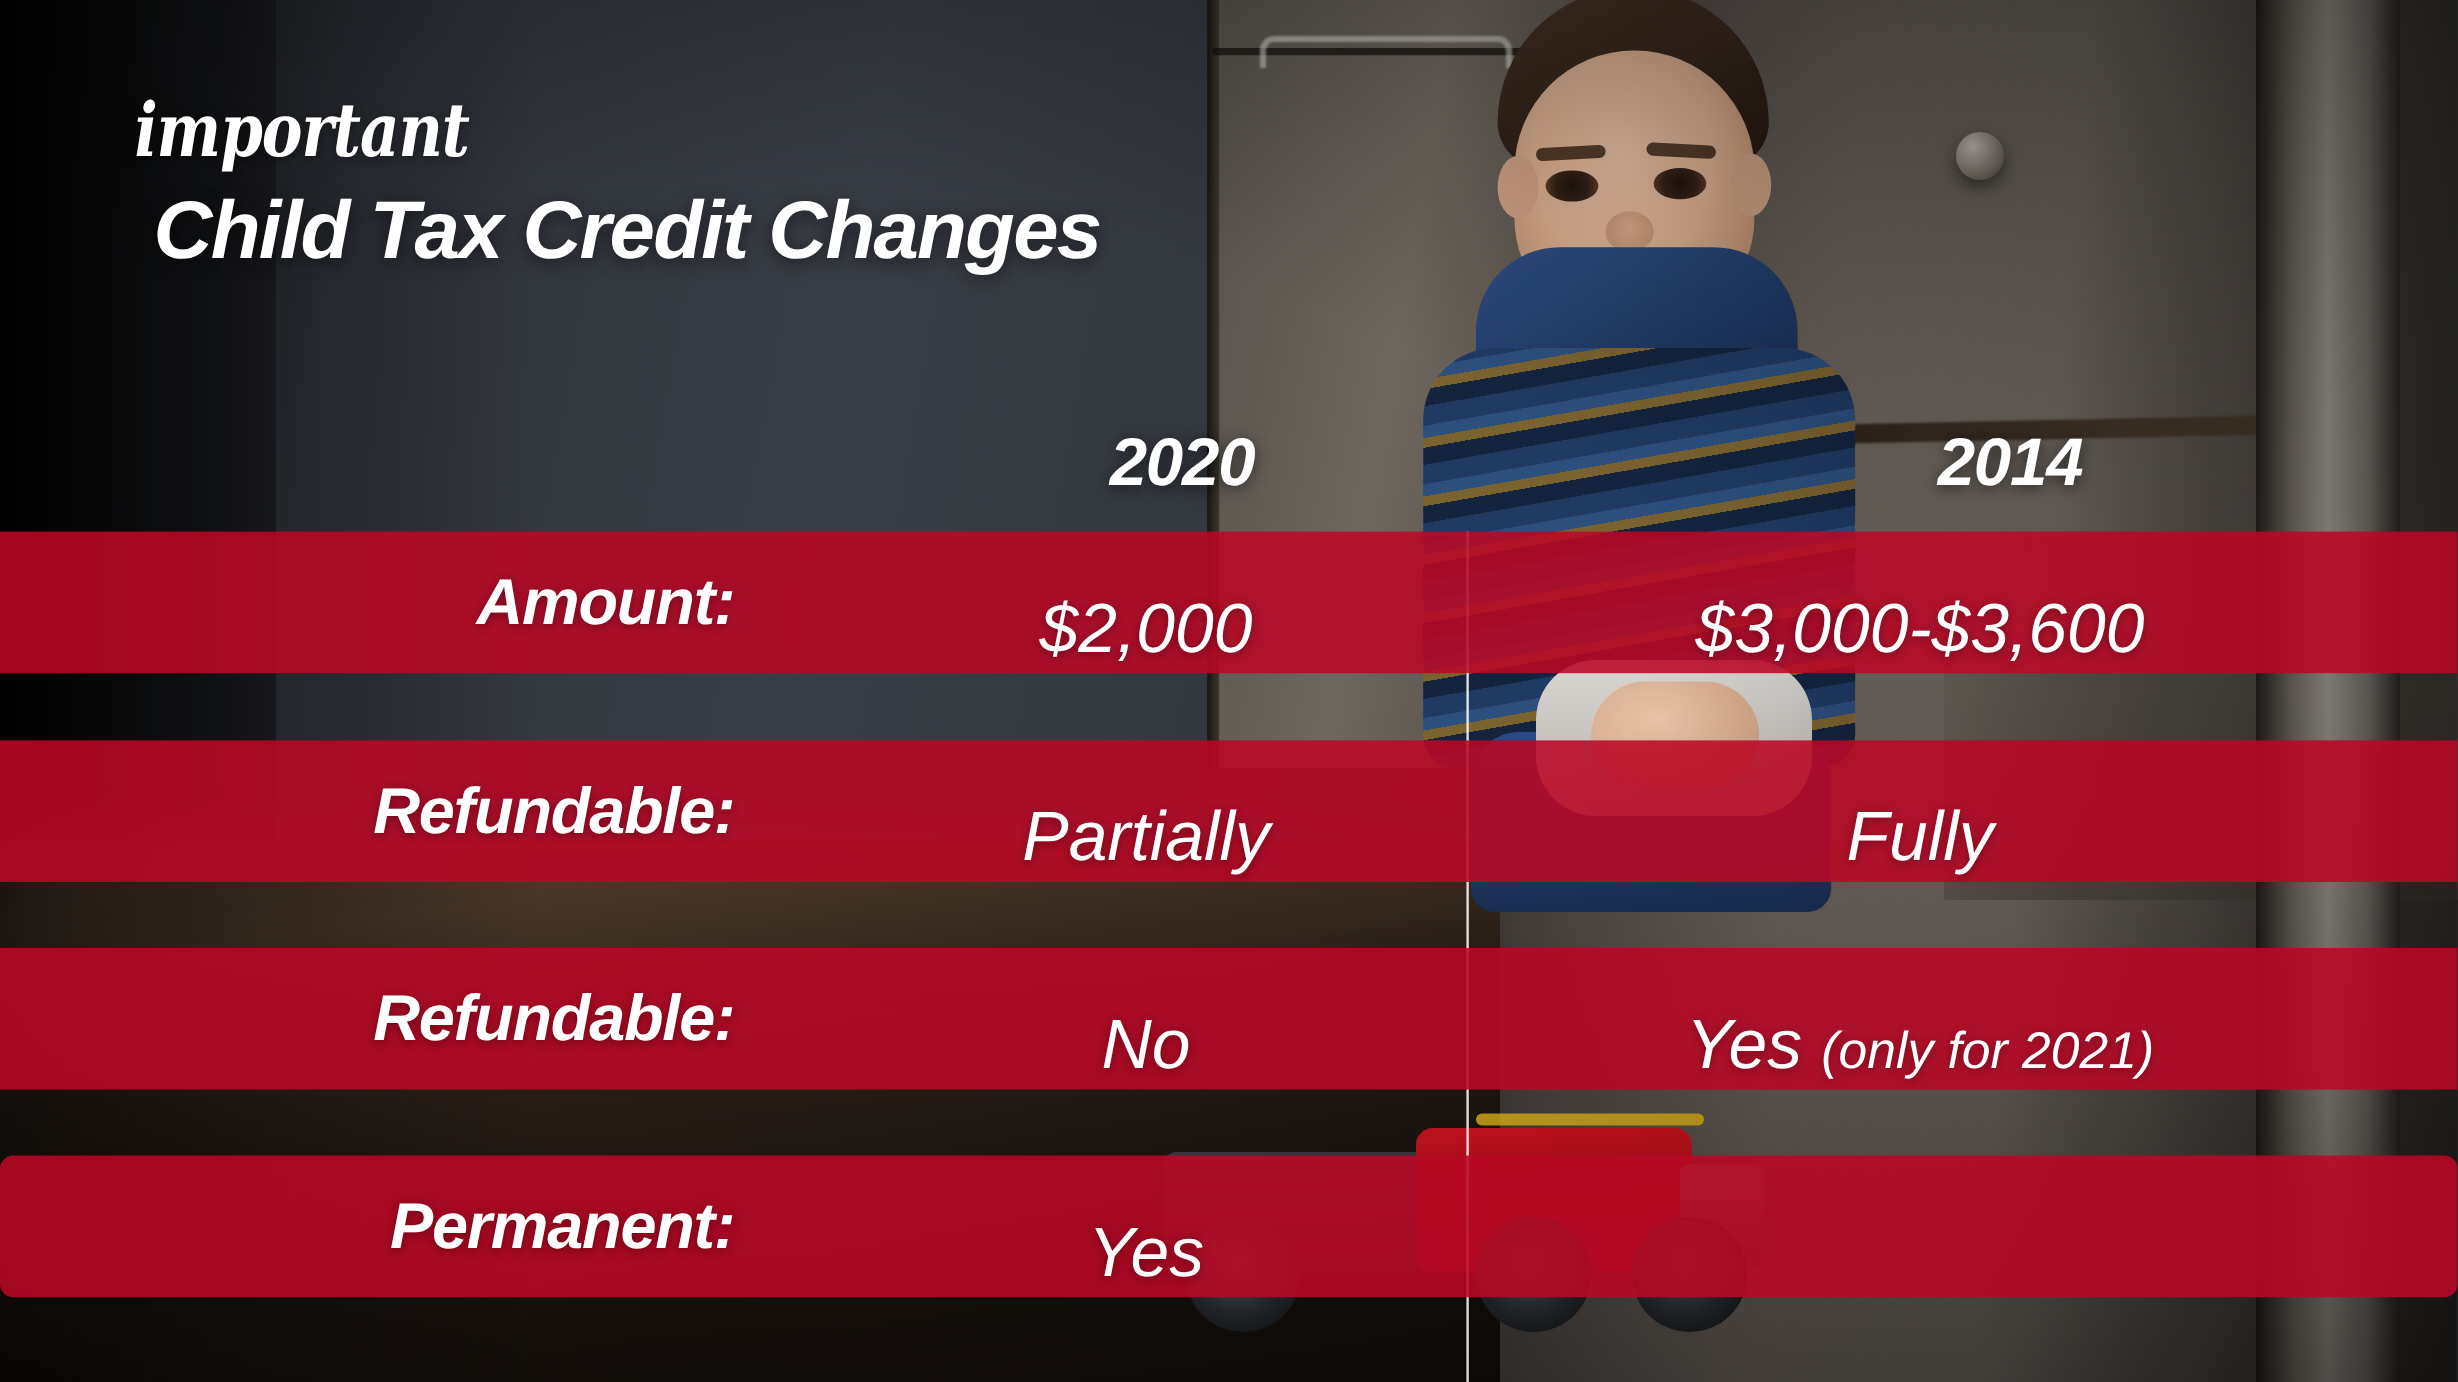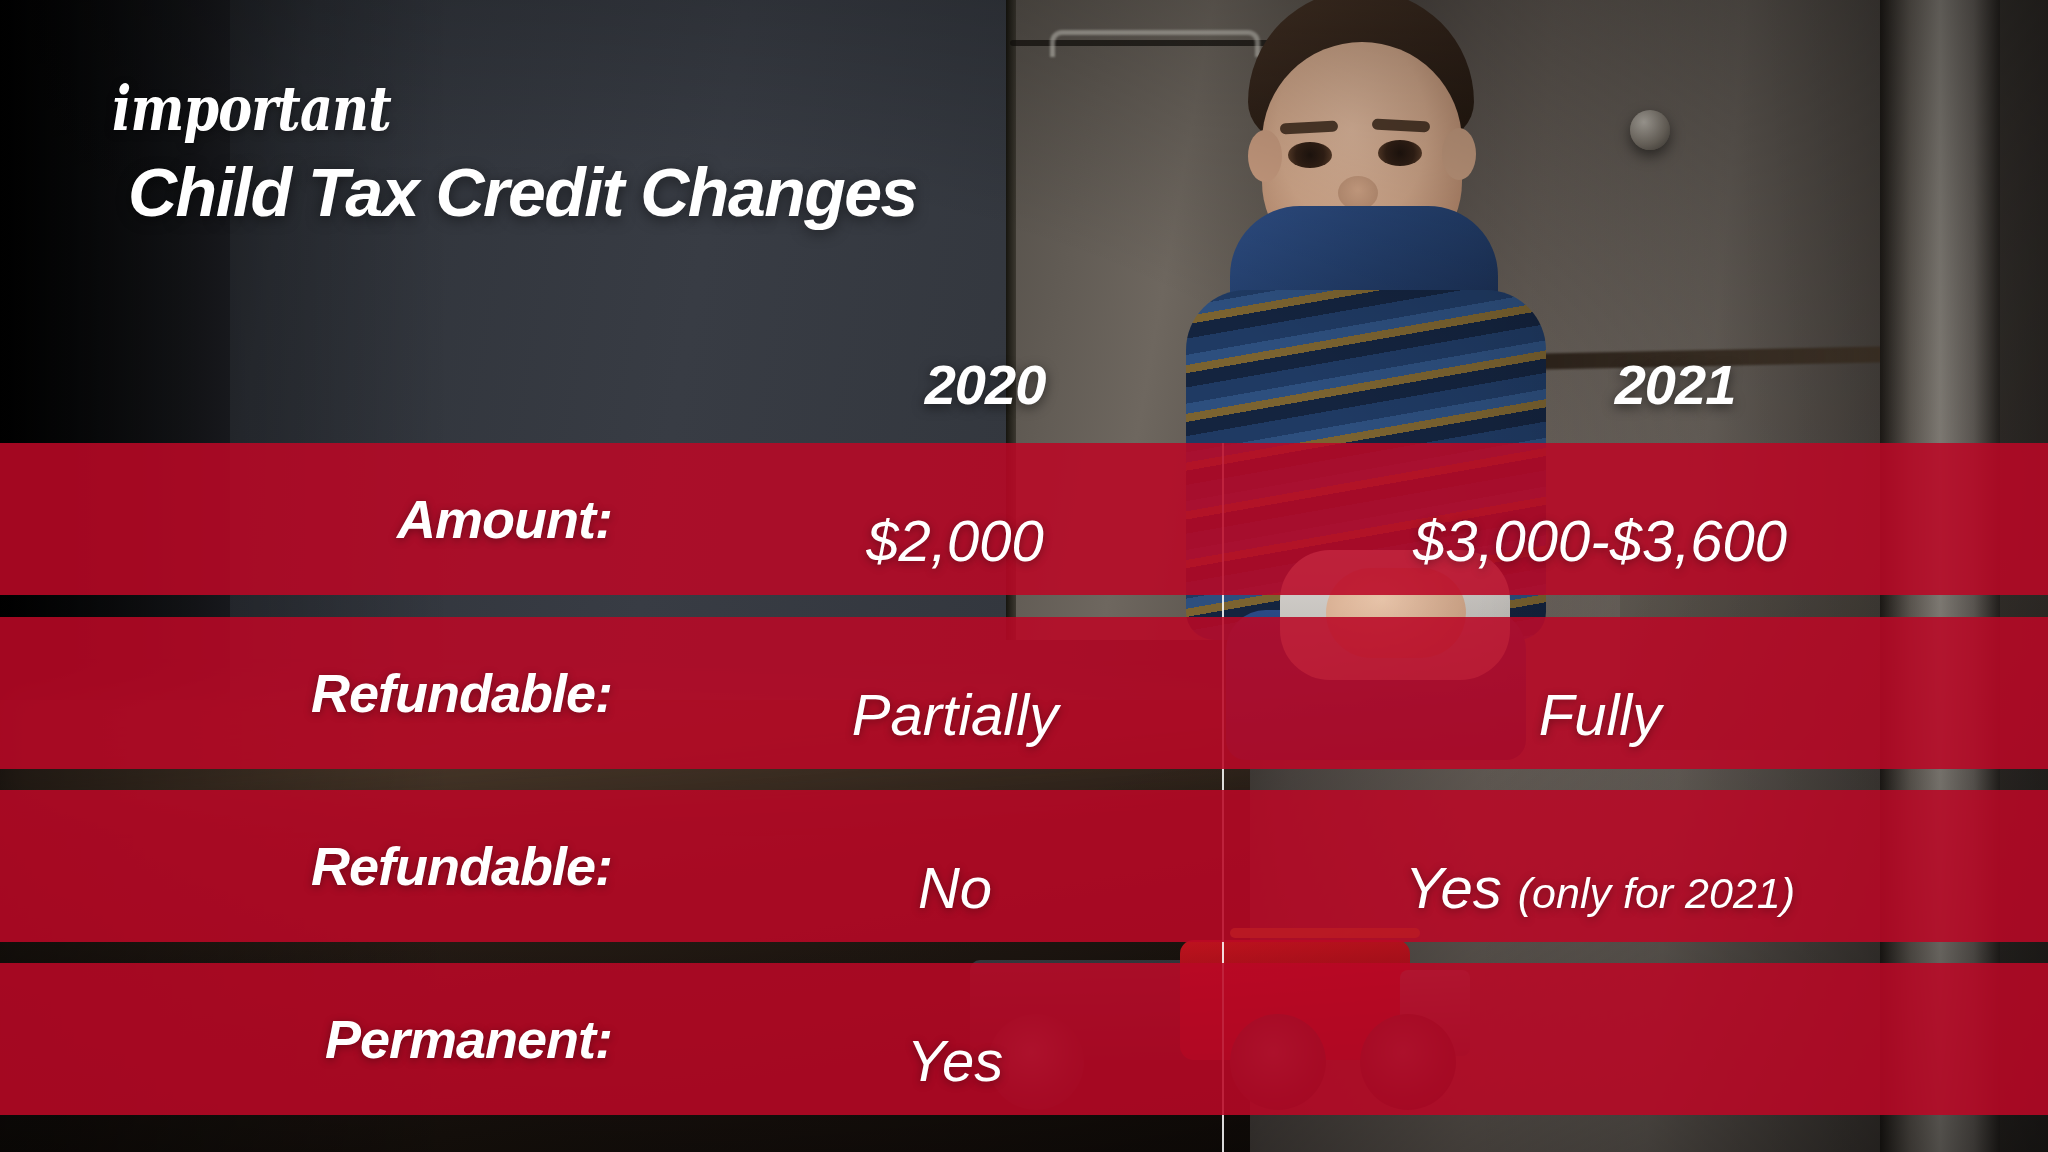--- a/index.html
+++ b/index.html
@@ -176,28 +176,28 @@
   }
   .yearhead.y2020{left:835px;width:300px;}
   .yearhead.y2021{left:1500px;width:350px;}
 
   .divider{
     position:absolute;left:1222px;top:443px;width:2px;height:709px;
     background:rgba(255,255,255,.85);
   }
 
   .band{
-    position:absolute;left:0;width:2048px;height:152px;
+    position:absolute;left:0;width:2048px;height:118px;
     background:rgba(186,8,38,.88);
     display:flex;align-items:center;
   }
   .band.b1{top:443px;}
   .band.b2{top:617px;}
   .band.b3{top:790px;}
-  .band.b4{top:963px;}
+  .band.b4{top:963px;border-radius:11px;}
 
   .row-label{
     position:absolute;left:0;width:612px;text-align:right;
     font-style:italic;font-weight:700;font-size:54px;color:#fff;
     letter-spacing:-1px;
     text-shadow:0 2px 8px rgba(0,0,0,.35);
   }
   .cell{
     position:absolute;
     font-style:italic;font-weight:400;font-size:58px;color:#fff;
@@ -259,21 +259,21 @@
 
     <div class="photo-vignette"></div>
   </div>
 
   <div class="overlay">
 
     <div class="eyebrow">important</div>
     <div class="title">Child Tax Credit Changes</div>
 
     <div class="yearhead y2020">2020</div>
-    <div class="yearhead y2021">2021</div>
+    <div class="yearhead y2021">2014</div>
 
     <div class="divider"></div>
 
     <div class="band b1">
       <div class="row-label">Amount:</div>
       <div class="cell c2020">$2,000</div>
       <div class="cell c2021">
         <span>$3,000-$3,600</span>
         <span class="note"></span>
       </div>

